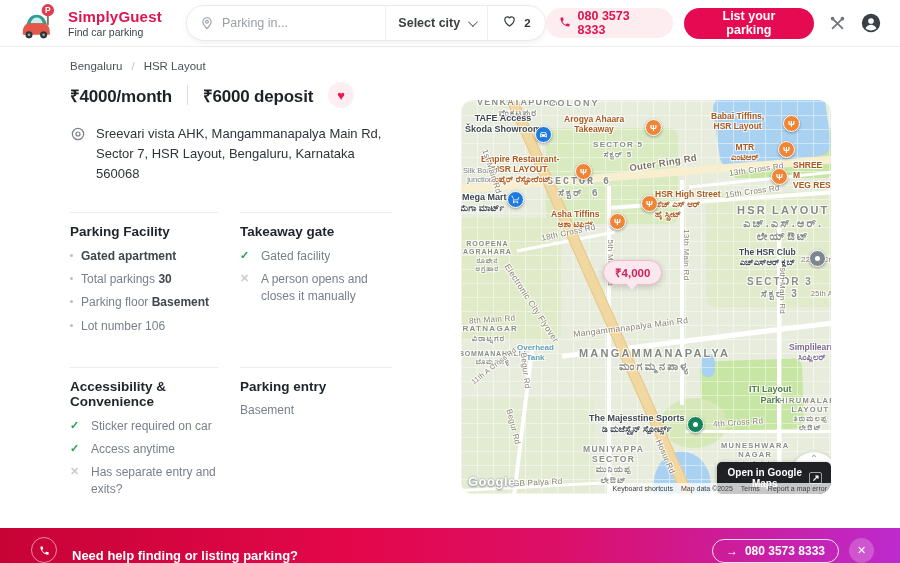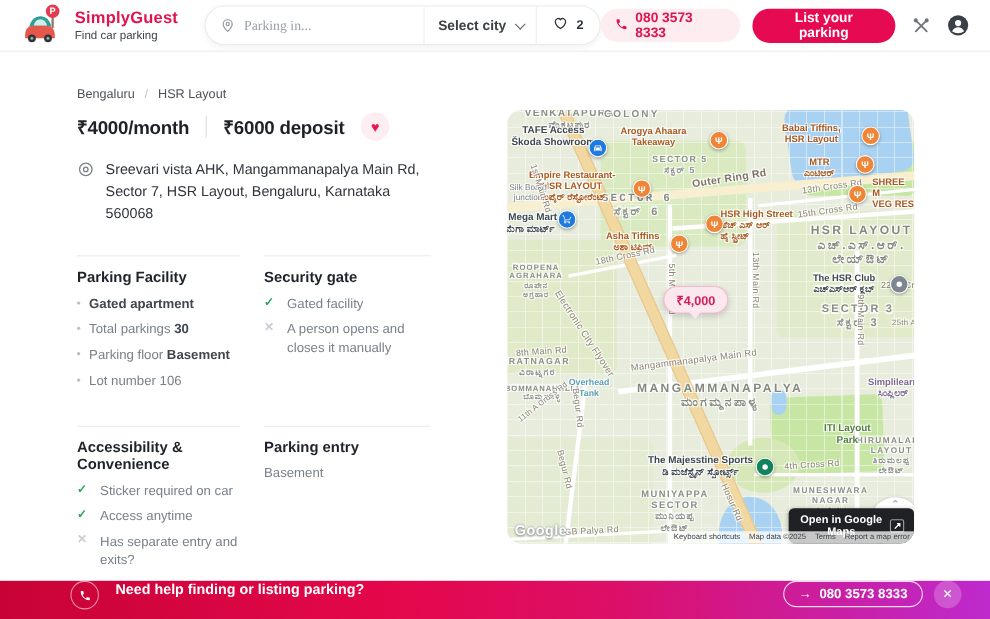--- a/index.html
+++ b/index.html
@@ -10,39 +10,39 @@
   .header { position:absolute; top:0; left:0; width:900px; height:47px;
     display:flex; align-items:center; padding:0 19px; border-bottom:1px solid #ececec; background:#fff; z-index:40; }
   .brand { display:flex; align-items:center; gap:9px; }
   .brand-txt .bn { font-size:15px; font-weight:bold; color:#e0134e; letter-spacing:.2px; }
   .brand-txt .bt { font-size:10.5px; color:#3e444c; margin-top:1px; }
   .searchbar { margin-left:24px; width:364px; height:36px; background:#fff;
     border:1px solid #ebebeb; border-radius:20px; display:flex; align-items:center;
     box-shadow:0 2px 6px rgba(0,0,0,.06); overflow:hidden; }
   .searchbar .seg { display:flex; align-items:center; height:100%; }
   .searchbar input { border:0; outline:0; flex:1; font-size:12.5px; color:#333; min-width:0;
-    font-family:Liberation Serif, serif; }
+    font-family:Liberation Sans, sans-serif; }
   .searchbar input::placeholder { color:#9aa0a6; }
   .sb-pin { margin:0 8px 0 13px; display:flex; }
   .sb-div { width:1px; height:100%; background:#eee; }
   .city { padding:0 12px; font-size:12.5px; color:#3c4043; font-weight:bold; gap:8px; cursor:pointer; }
   .chev { width:7px; height:7px; border-right:1.6px solid #5f6368; border-bottom:1.6px solid #5f6368;
     transform:rotate(45deg) translateY(-2px); }
   .fav { padding:0 14px; gap:7px; cursor:pointer; }
   .fav .cnt { font-size:11.5px; font-weight:bold; color:#30363d; }
   .phonepill { margin-left:auto; height:30px; background:#fdecf0; border-radius:16px;
     display:flex; align-items:center; gap:7px; padding:0 13px; color:#e0134e;
     font-size:12.5px; font-weight:bold; cursor:pointer; }
   .cta { margin-left:11px; height:31px; background:#e60a52; border:0; border-radius:17px;
     color:#fff; font-size:12.5px; font-weight:bold; padding:0 15px; cursor:pointer;
     font-family:"Liberation Sans",sans-serif; }
   .hicon { margin-left:15px; display:flex; align-items:center; cursor:pointer; }
 
   
-  .content { position:absolute; left:70px; top:80px; width:330px; }
+  .content { position:absolute; left:70px; top:60px; width:330px; }
   .crumbs { font-size:11.5px; color:#4c5158; display:flex; gap:9px; align-items:center; }
   .crumbs .sep { color:#c3c6cb; }
   .crumbs a { cursor:pointer; }
   h1.title { font-size:30px; font-weight:bold; color:#16181c; letter-spacing:-.5px; margin-top:9px; }
   .pricerow { display:flex; align-items:center; gap:15px; margin-top:10px; }
   .price, .deposit { font-size:17px; color:#1e2228; font-weight:bold; letter-spacing:-.2px; }
   .pr-div { width:1px; height:20px; background:#ddd; }
   .heart-btn { width:26px; height:26px; border-radius:50%; background:#fdeef1; border:0;
     display:flex; align-items:center; justify-content:center; cursor:pointer; }
   .heart-btn span { color:#e8174f; font-size:13px; line-height:1; }
@@ -114,21 +114,21 @@
   .openmaps .ext { font-size:9px; border:1px solid #9aa0a6; border-radius:2px; padding:0 1.5px; line-height:1.2; }
   .glogo { position:absolute; left:7px; bottom:5px; z-index:22; font-size:13px; font-weight:bold;
     color:#fff; letter-spacing:.5px; text-shadow:0 0 2px #8a8f95, 0 1px 2px #8a8f95; cursor:pointer; }
   .attrib { position:absolute; right:0; bottom:0; z-index:22; background:rgba(255,255,255,.75);
     font-size:7px; color:#3c4043; padding:2px 4px; display:flex; gap:8px; white-space:nowrap; }
   .attrib span { cursor:pointer; }
 
   
   .banner { position:absolute; left:0; bottom:0; width:900px; height:35px; z-index:50;
     background:linear-gradient(93deg, #c70336 0%, #e4074b 40%, #dc0f68 62%, #bd2ace 100%);
-    display:flex; align-items:flex-start; padding:0 26px 0 64px; color:#fff; }
+    display:flex; align-items:flex-end; padding:0 26px 0 31px; color:#fff; }
   .b-phone-circ { width:26px; height:26px; border-radius:50%; border:1px solid rgba(255,255,255,.55);
     display:flex; align-items:center; justify-content:center; flex:none; cursor:pointer; }
   .b-msg { font-size:13px; font-weight:bold; margin-left:15px; }
   .b-call { margin-left:auto; border:1px solid rgba(255,255,255,.85); background:transparent;
     color:#fff; border-radius:15px; font-size:12px; font-weight:bold; padding:4px 13px;
     display:flex; align-items:center; gap:7px; cursor:pointer; font-family:"Liberation Sans",sans-serif; }
   .b-close { margin-left:10px; width:25px; height:25px; border-radius:50%; border:0;
     background:rgba(255,255,255,.22); color:#fff; font-size:11px; cursor:pointer;
     display:flex; align-items:center; justify-content:center; }
 </style>
@@ -254,21 +254,21 @@
             <span><span>Parking floor </span><span class="v">Basement</span></span>
           </li>
         <li>
             <span class="dot"></span>
             <span><span>Lot number 106</span><span class="v"></span></span>
           </li>
       </ul>
     </div>
 
     <div class="sec">
-      <h3>Security gate</h3>
+      <h3>Takeaway gate</h3>
       <ul>
         <li>
             <span class="fi ok">✓</span>
             <span>Gated facility</span>
           </li>
         <li>
             <span class="fi no">✕</span>
             <span>A person opens and closes it manually</span>
           </li>
       </ul>

